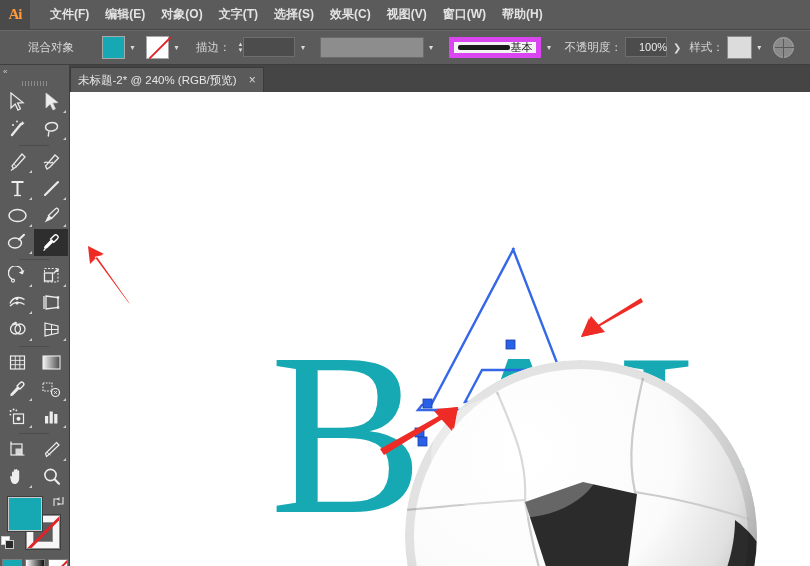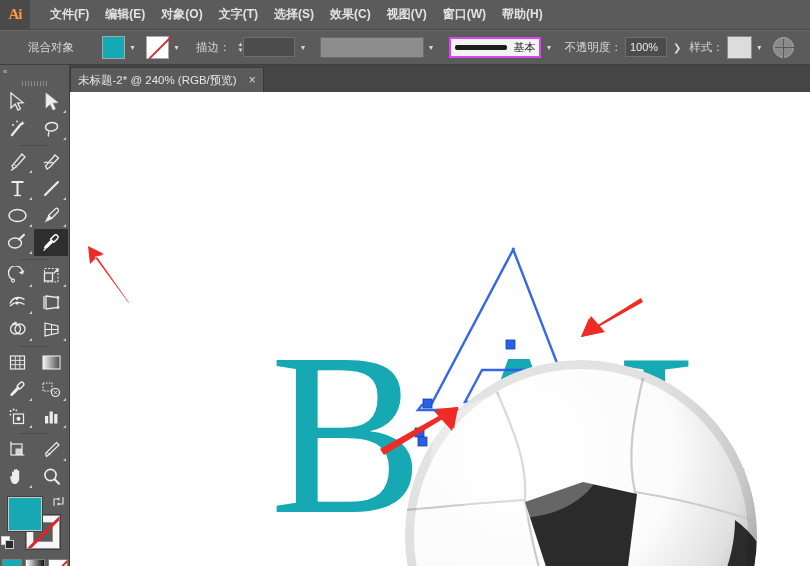--- a/index.html
+++ b/index.html
@@ -81,30 +81,30 @@
     padding-left: 4px; cursor: text;
   }
   .stepper { display: flex; flex-direction: column; margin-left: 3px; cursor: default; }
   .stepper span { font-size: 6px; color: #dcdcdc; line-height: 6px; }
   .profile-box {
     width: 104px; height: 21px; background: #8d8d8d; border: 1px solid #6a6a6a;
     cursor: default;
   }
   .drop-tri { width: 13px; text-align:center; color:#ddd; font-size:8px; cursor:default;}
   .brush-box {
-    width: 92px; height: 21px; background: #f3f3f3; border: 2px solid #d946ef;
+    width: 92px; height: 21px; background: #f3f3f3; border: 5px solid #d946ef;
     display: flex; align-items: center; justify-content: space-between;
     padding: 0 4px; cursor: default;
   }
   .brush-line { width: 52px; height: 5px; background: #1b1b1b; border-radius: 2px; }
   .brush-box span { color: #1e1e1e; font-size: 11px; }
   .opacity-box {
     width: 42px; height: 20px; background: #4c4c4c; border: 1px solid #6e6e6e;
     color: #ececec; font-size: 11px; display:flex; align-items:center;
-    padding-left: 4px; cursor: text;
+    padding-left: 13px; cursor: text;
   }
   .opa-arrow { color:#dcdcdc; font-size:10px; margin-left:6px; cursor:default;}
   .style-box { width: 25px; height: 23px; background: #dcdcdc; border: 1px solid #8a8a8a; cursor:default;}
   .globe {
     width: 21px; height: 21px; border-radius: 50%;
     background: #8a8a8a; border: 1px solid #a5a5a5; margin-left: 8px;
     position: relative; cursor: default;
   }
   .globe::before, .globe::after {
     content:""; position:absolute; background:#5a5a5a;

